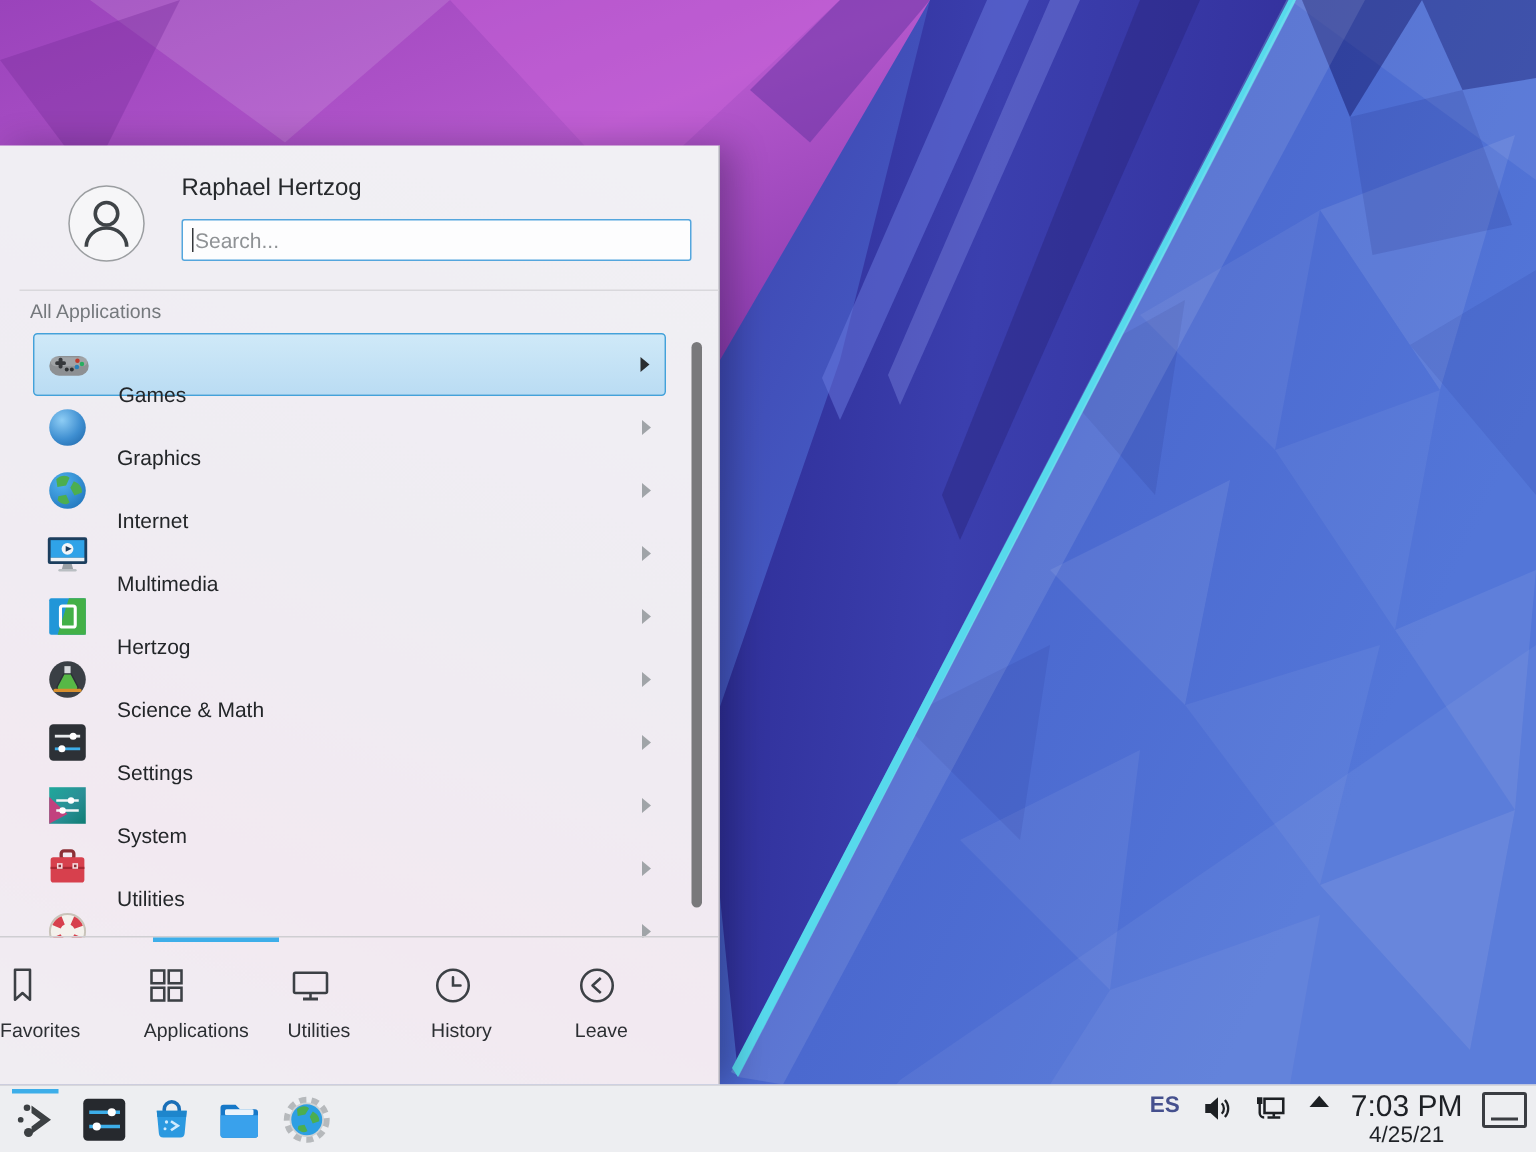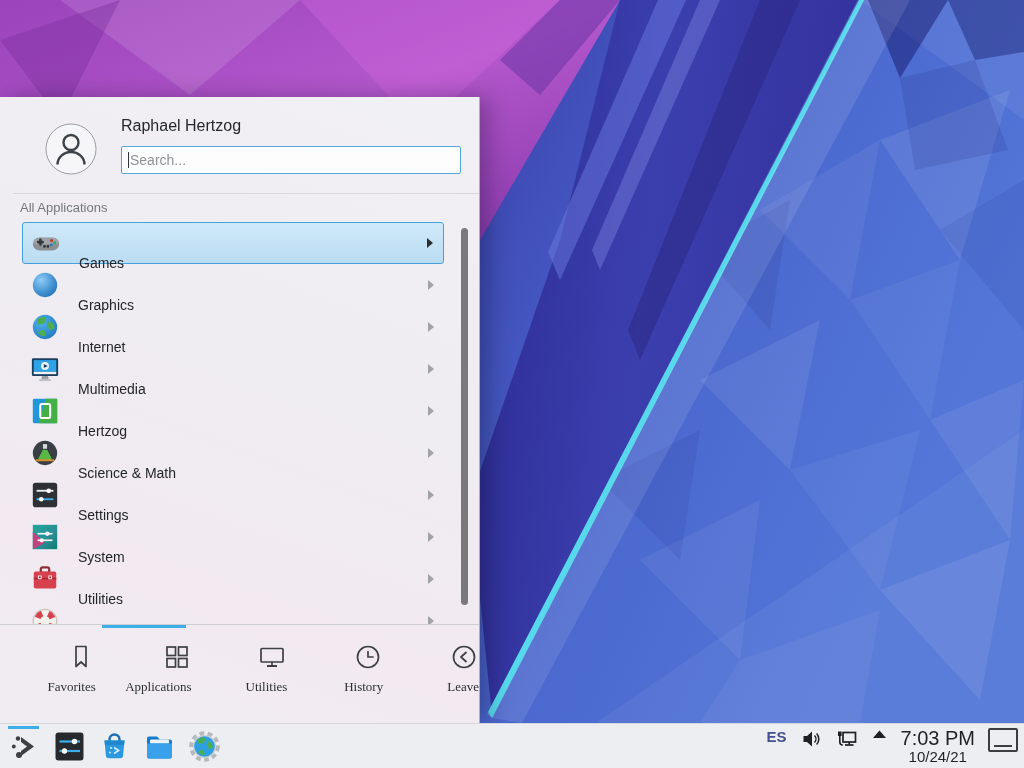--- a/index.html
+++ b/index.html
@@ -46,21 +46,21 @@
     margin-left:auto;margin-right:10px;width:0;height:0;
     border-top:5px solid transparent;border-bottom:5px solid transparent;border-left:6px solid #a0a4a8;
   }
   .row.selected .arrow{border-left-color:#2b2e31;}
   .scrollbar{position:absolute;right:11px;top:6px;width:7px;height:377px;background:#79797b;border-radius:4px;cursor:grab;}
 
   .launcher-footer{
     position:absolute;left:0;right:0;bottom:0;height:98px;border-top:1px solid #cfced2;display:flex;
   }
   .tab-indicator{position:absolute;top:0;left:102px;width:84px;height:3px;background:#3daee9;}
-  .tab{width:96px;display:flex;flex-direction:column;align-items:flex-end;padding-top:17px;cursor:pointer;font-family:Liberation Serif, serif;}
+  .tab{width:96px;display:flex;flex-direction:column;align-items:flex-start;padding-top:17px;cursor:pointer;}
   .tab-icon svg{width:30px;height:30px;display:block;}
   .tab-label{font-size:13px;color:#2c2f33;margin-top:7px;}
 
   
   .taskbar{
     position:absolute;left:0;bottom:0;width:1024px;height:45px;box-sizing:border-box;
     background:#edeef1;border-top:1px solid #d7d7db;display:flex;align-items:center;
   }
   .task-icons{display:flex;gap:12px;margin-left:8px;}
   .task-icon{width:33px;height:33px;position:relative;cursor:pointer;}
@@ -471,18 +471,18 @@
     </span>
 
     <span class="tray-icon">
       <svg width="17" height="12" viewBox="0 0 17 12">
         <polygon points="2,10 8.5,2.5 15,10" fill="#1d2024"></polygon>
       </svg>
     </span>
 
     <div class="clock">
       <div class="clock-time">7:03 PM</div>
-      <div class="clock-date">10/24/21</div>
+      <div class="clock-date">4/25/21</div>
     </div>
 
     <div class="show-desktop"></div>
   </div>
 </div>
 
 </body></html>

